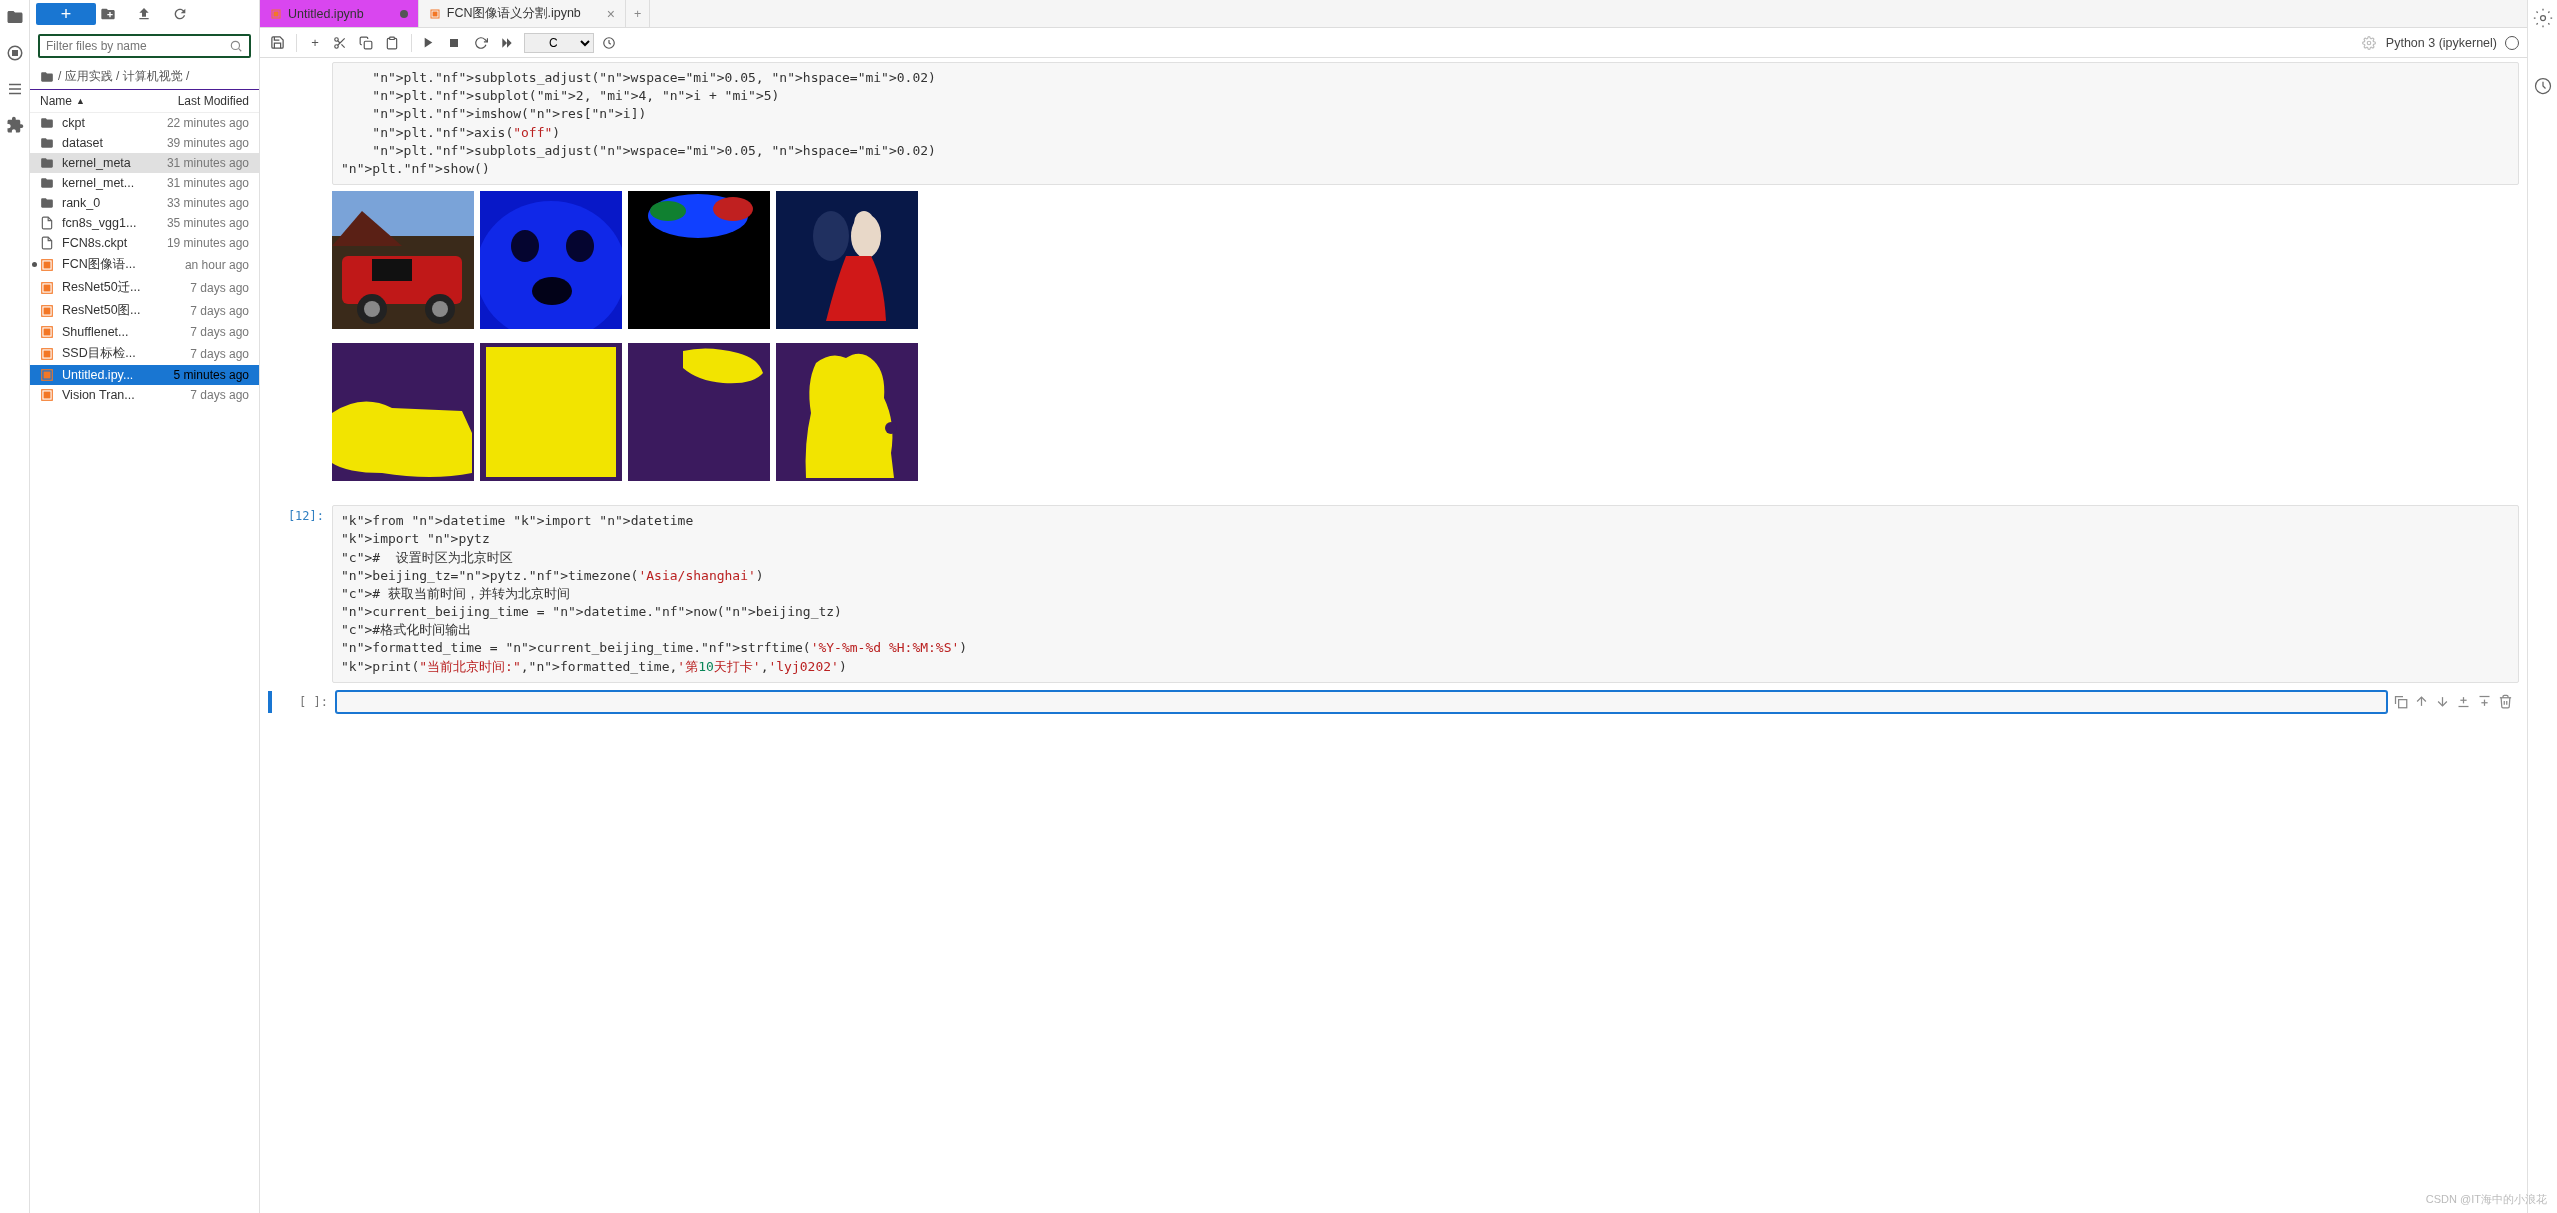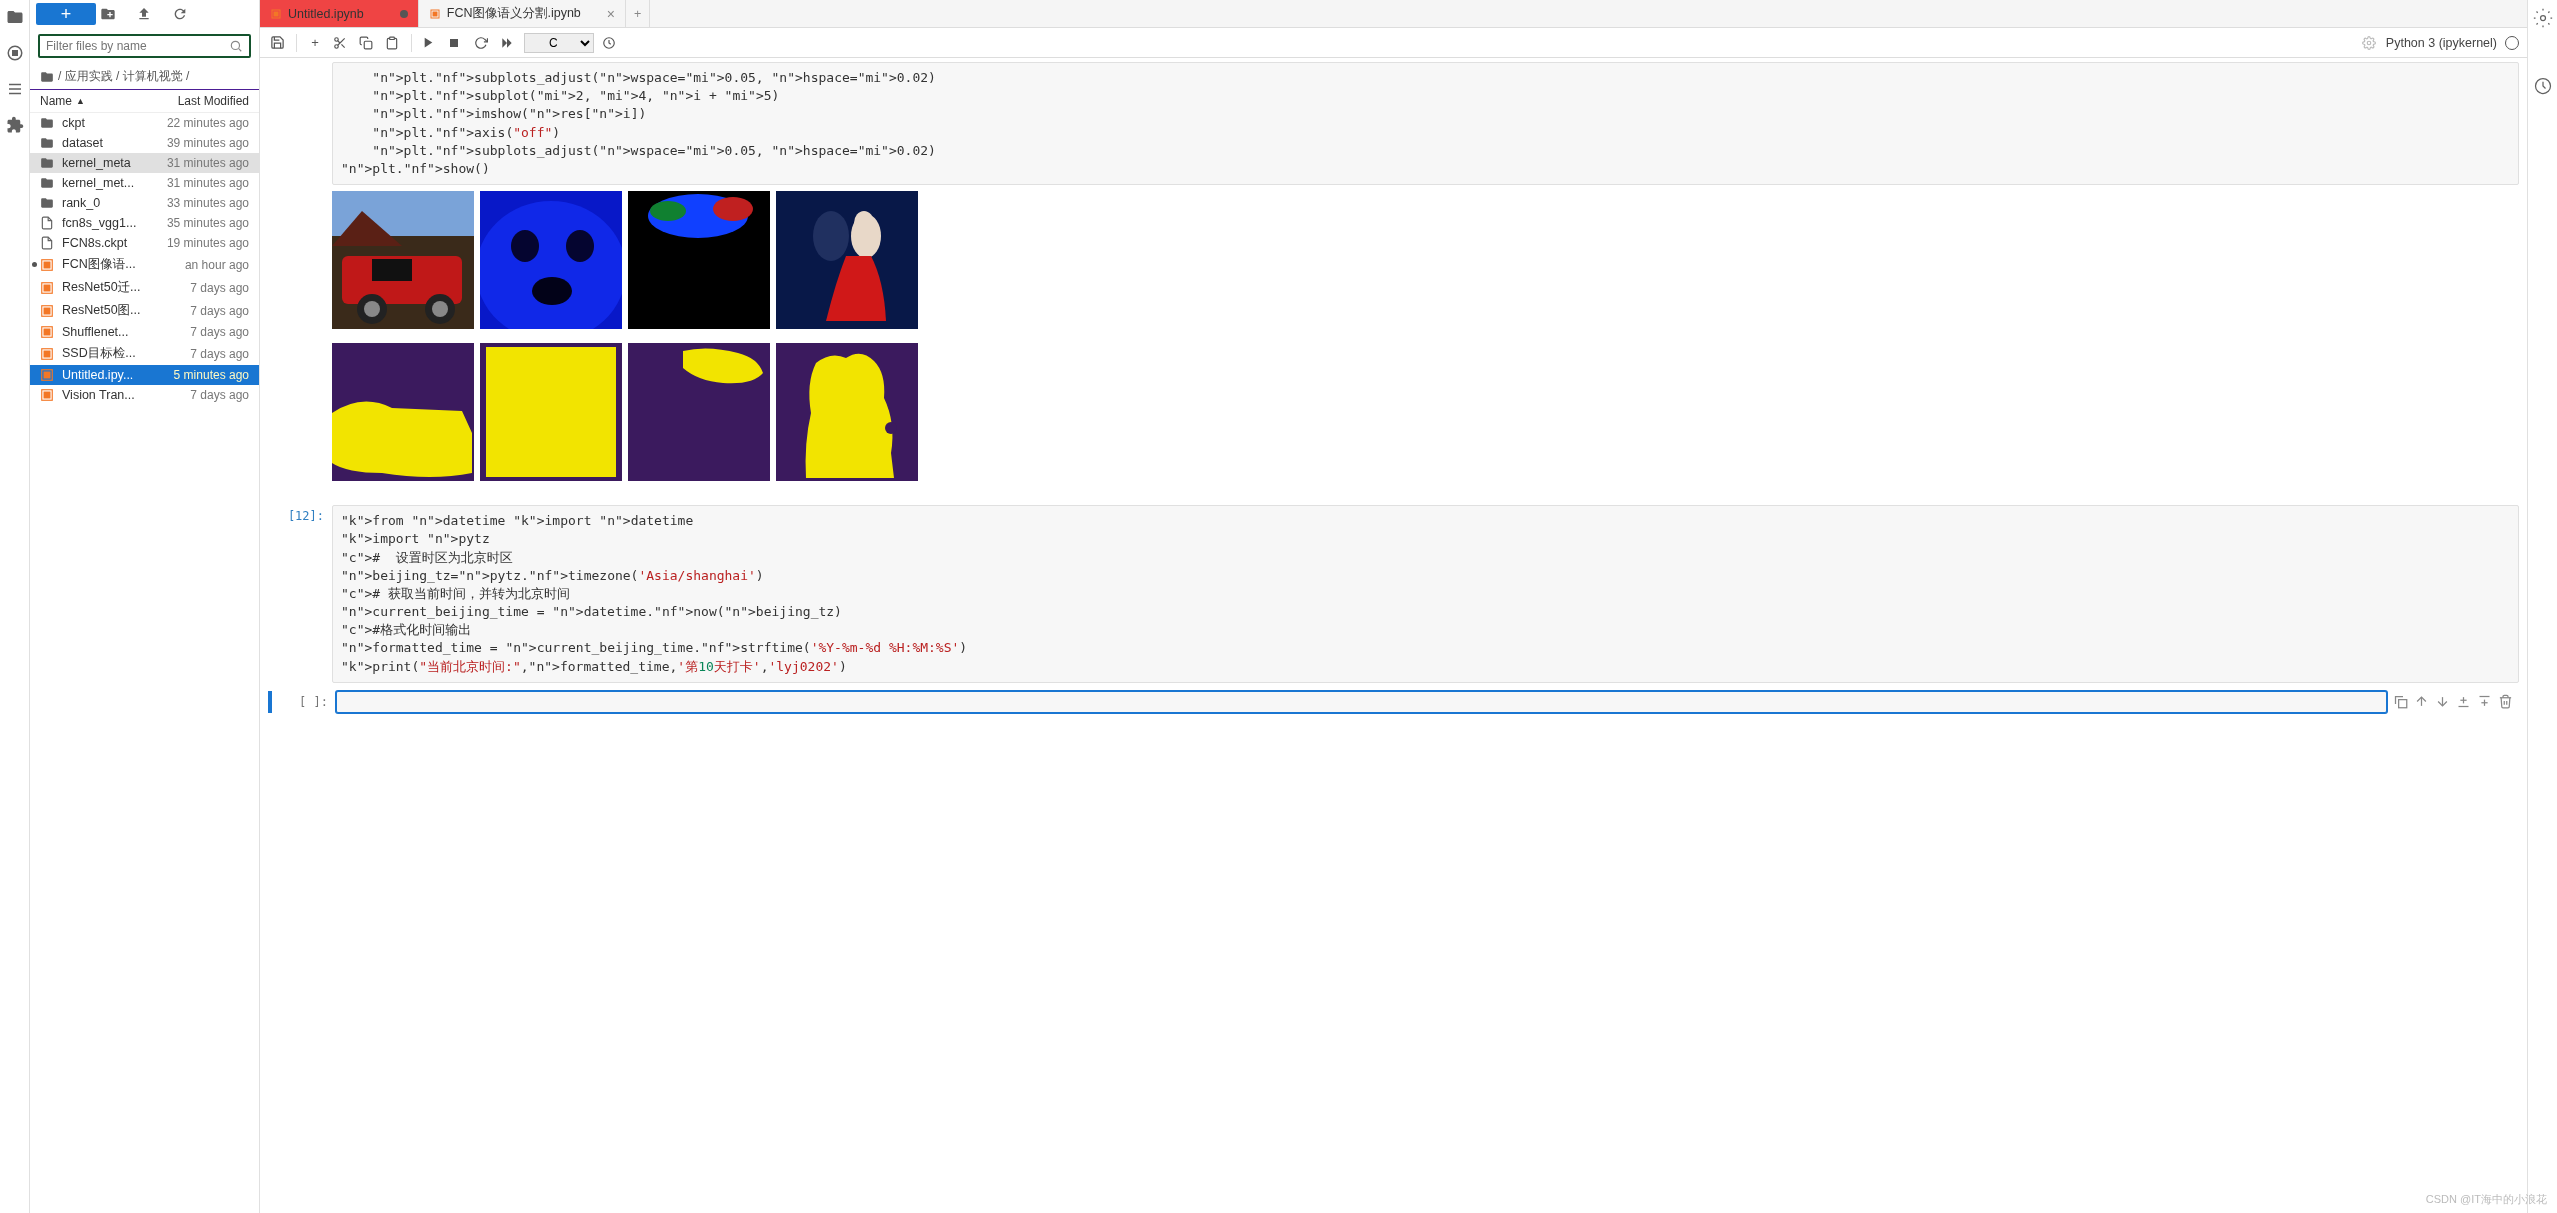--- a/index.html
+++ b/index.html
@@ -19,25 +19,25 @@
 .sb-bread { padding: 4px 10px; font-size: 12px; color: #555; display: flex; align-items: center; gap: 4px; }
 .sb-head { display: flex; padding: 4px 10px; font-size: 12px; color: #333; border-top: 1px solid #4c1d95; border-bottom: 1px solid #eee; font-weight: 500; }
 .sb-head .col1 { flex: 1; display: flex; align-items: center; gap: 4px; }
 .sb-list { flex: 1; overflow-y: auto; }
 .sb-row { display: flex; align-items: center; padding: 3px 10px; font-size: 12.5px; cursor: pointer; position: relative; }
 .sb-row.sel { background: #1976d2; color: #fff; }
 .sb-row.hl { background: #e0e0e0; }
 .sb-row .ico { width: 16px; margin-right: 6px; display: inline-flex; }
 .sb-row .nm { flex: 1; white-space: nowrap; overflow: hidden; text-overflow: ellipsis; }
 .sb-row .tm { font-size: 12px; color: #777; }
-.sb-row.sel .tm { color: #fef9c3; }
+.sb-row.sel .tm { color: #000000; }
 .sb-row .dot { position: absolute; left: 2px; width: 5px; height: 5px; background: #555; border-radius: 50%; }
 .main { flex: 1; display: flex; flex-direction: column; background: #fff; min-width: 0; }
 .tabbar { height: 28px; background: #f5f5f5; border-bottom: 1px solid #ddd; display: flex; align-items: stretch; }
-.tab { display: flex; align-items: center; padding: 0 10px; border-right: 1px solid #ddd; background: #ef4444; font-size: 12.5px; gap: 6px; cursor: pointer; min-width: 0; }
+.tab { display: flex; align-items: center; padding: 0 10px; border-right: 1px solid #ddd; background: #d946ef; font-size: 12.5px; gap: 6px; cursor: pointer; min-width: 0; }
 .tab.inactive { background: #f5f5f5; }
 .tab .tic { width: 12px; height: 12px; }
 .tab .dirty { width: 8px; height: 8px; background: #555; border-radius: 50%; margin-left: 30px; }
 .tab .close { color: #888; font-size: 14px; margin-left: 20px; }
 .tab.addtab { background: #f5f5f5; padding: 0 8px; color: #888; }
 .nbtool { height: 30px; border-bottom: 1px solid #ddd; display: flex; align-items: center; padding: 0 8px; gap: 6px; }
 .nbtool .tic { width: 20px; text-align: center; color: #555; cursor: pointer; padding: 2px; }
 .nbtool .sep { width: 1px; height: 18px; background: #ddd; margin: 0 2px; }
 .nbtool select { border: 1px solid #ccc; font-size: 12px; padding: 1px 20px; width: 70px; }
 .nbtool .spacer { flex: 1; }

